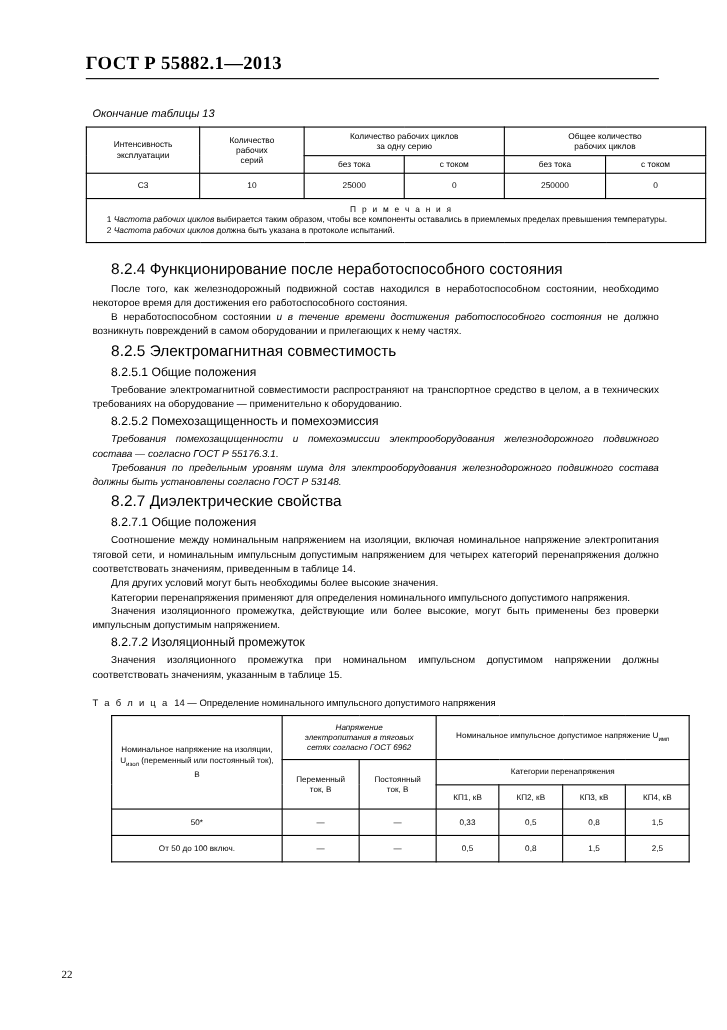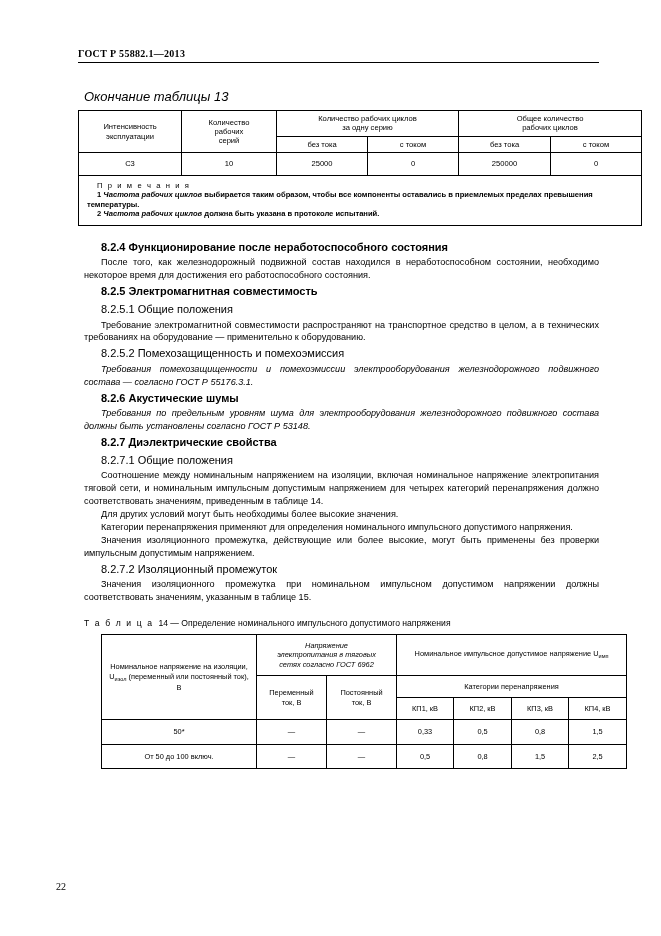--- a/index.html
+++ b/index.html
@@ -17,32 +17,32 @@
   }
   .page {
     position: absolute;
     left: 0; top: 0;
     width: 661px;
     height: 936px;
     box-sizing: border-box;
     padding: 48px 56px 20px 56px;
   }
   .header {
-    font-size: 10px;
+    font-size: 17px;
     font-weight: bold;
     letter-spacing: 0.3px;
     padding-bottom: 3px;
     border-bottom: 1.2px solid #000;
     margin-left: 22px;
     margin-right: 6px;
     margin-bottom: 26px;
     font-family: "Liberation Serif", serif;
   }
   .caption-top {
-    font-size: 13px;
+    font-size: 10px;
     font-style: italic;
     margin: 0 0 6px 28px;
   }
   table.tbl {
     border-collapse: collapse;
     width: 563px;
     margin-left: 22px;
     table-layout: fixed;
   }
   table.tbl td, table.tbl th {
@@ -55,40 +55,40 @@
     line-height: 1.25;
   }
   .note-cell {
     text-align: left !important;
     padding: 5px 8px 6px 8px !important;
     font-size: 7.6px;
     line-height: 1.45;
   }
   .note-title {
     letter-spacing: 1.6px;
+    text-align: center;
   }
   .note-line {
     text-indent: 10px;
-    font-weight: bold;
   }
   .note-line i { font-style: italic; }
 
   .body-text {
     font-size: 9.1px;
     line-height: 1.42;
     text-align: justify;
     margin: 0 6px 0 28px;
   }
   .body-text p {
     margin: 0;
     text-indent: 17px;
   }
   .h-bold {
-    font-weight: bold;
-    font-size: 11px;
+    font-weight: normal;
+    font-size: 14px;
     margin: 8px 0 1px 0;
     text-indent: 17px;
   }
   .h-plain {
     font-size: 11px;
     margin: 2px 0 1px 0;
     text-indent: 17px;
   }
   .ital { font-style: italic; }
 
@@ -166,28 +166,28 @@
         <div class="note-line">1 <i>Частота рабочих циклов</i> выбирается таким образом, чтобы все компоненты оставались в приемлемых пределах превышения температуры.</div>
         <div class="note-line">2 <i>Частота рабочих циклов</i> должна быть указана в протоколе испытаний.</div>
       </td>
     </tr>
   </tbody>
     </table>
 
   <div class="body-text" style="margin-top:14px">
     <div class="h-bold">8.2.4  Функционирование после неработоспособного состояния</div>
     <p>После того, как железнодорожный подвижной состав находился в неработоспособном состоянии, необходимо некоторое время для достижения его работоспособного состояния.</p>
+    <p><span>В неработоспособном состоянии </span><span class="ital">и в течение времени достижения работоспособного состояния</span><span> не должно возникнуть повреждений в самом оборудовании и прилегающих к нему частях.</span></p>
 
     <div class="h-bold" style="margin-top:2px">8.2.5  Электромагнитная совместимость</div>
     <div class="h-plain">8.2.5.1  Общие положения</div>
     <p>Требование электромагнитной совместимости распространяют на транспортное средство в целом, а в технических требованиях на оборудование — применительно к оборудованию.</p>
     <div class="h-plain">8.2.5.2  Помехозащищенность и помехоэмиссия</div>
     <p class="ital">Требования помехозащищенности и помехоэмиссии электрооборудования железнодорожного подвижного состава — согласно ГОСТ Р 55176.3.1.</p>
 
-    <div class="h-bold" style="margin-top:2px">8.2.6  Акустические шумы</div>
     <p class="ital">Требования по предельным уровням шума для электрооборудования железнодорожного подвижного состава должны быть установлены согласно ГОСТ Р 53148.</p>
 
     <div class="h-bold" style="margin-top:2px">8.2.7  Диэлектрические свойства</div>
     <div class="h-plain">8.2.7.1  Общие положения</div>
     <p>Соотношение между номинальным напряжением на изоляции, включая номинальное напряжение электропитания тяговой сети, и номинальным импульсным допустимым напряжением для четырех категорий перенапряжения должно соответствовать значениям, приведенным в таблице 14.</p>
     <p>Для других условий могут быть необходимы более высокие значения.</p>
     <p>Категории перенапряжения применяют для определения номинального импульсного допустимого напряжения.</p>
     <p>Значения изоляционного промежутка, действующие или более высокие, могут быть применены без проверки импульсным допустимым напряжением.</p>
     <div class="h-plain">8.2.7.2  Изоляционный промежуток</div>
     <p>Значения изоляционного промежутка при номинальном импульсном допустимом напряжении должны соответствовать значениям, указанным в таблице 15.</p>

